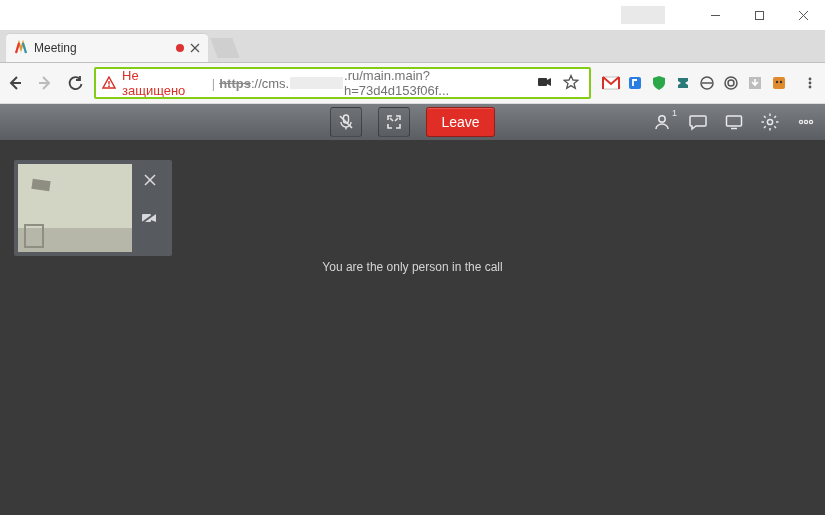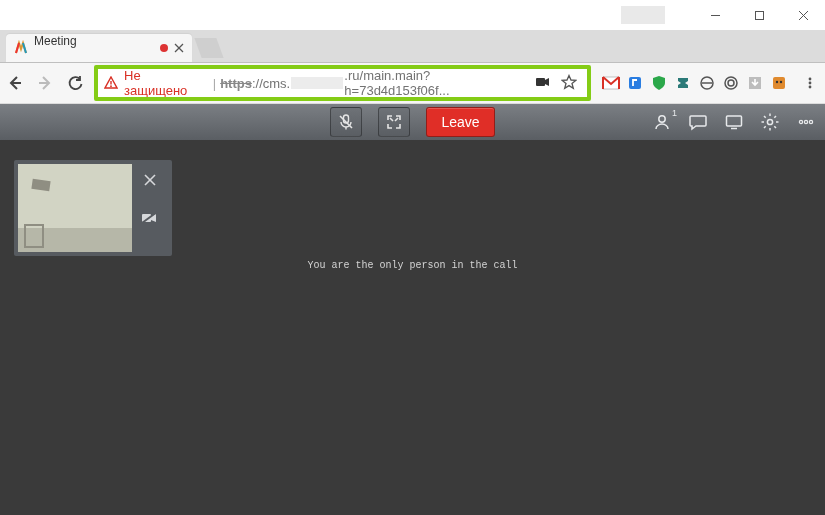--- a/index.html
+++ b/index.html
@@ -44,22 +44,22 @@
     display: flex;
     align-items: flex-end;
     position: relative;
     border-bottom: 1px solid #bfbfbf;
   }
   .tab {
     position: relative;
     height: 28px;
     background: #f6f6f6;
     display: flex;
-    align-items: flex-start;
-    padding: 0 28px 0 28px;
+    align-items: center;
+    padding: 0 44px 0 28px;
     min-width: 130px;
     font-size: 12px;
     color: #333;
     border-top-left-radius: 4px;
     border-top-right-radius: 4px;
     box-shadow: 0 -1px 1px rgba(0,0,0,0.05);
     margin-left: 6px;
   }
   .tab::before, .tab::after {
     content: "";
@@ -119,21 +119,21 @@
     align-items: center;
     justify-content: center;
     color: #555;
     position: relative;
   }
   .nav-btn[data-disabled="true"] { color: #bbb; }
   .omnibox {
     flex: 1;
     height: 28px;
     background: #fff;
-    border: 4px solid #84cc16;
+    border: 2px solid #84cc16;
     border-radius: 2px;
     display: flex;
     align-items: center;
     padding: 0 6px;
     font-size: 13px;
     overflow: hidden;
     margin: 0 4px;
   }
   .omnibox .sec-icon {
     color: #d93025;
@@ -246,22 +246,21 @@
     bottom: 0;
     background: #3a3a3a;
   }
   .status-text {
     position: absolute;
     top: 120px;
     left: 0;
     right: 0;
     text-align: center;
     color: #d4d4d4;
-    font-size: 10px;
-    font-family: Liberation Mono, monospace;
+    font-size: 12px;
   }
   .self-tile {
     position: absolute;
     top: 20px;
     left: 14px;
     width: 158px;
     height: 96px;
     background: #575b60;
     border-radius: 2px;
     padding: 4px;

